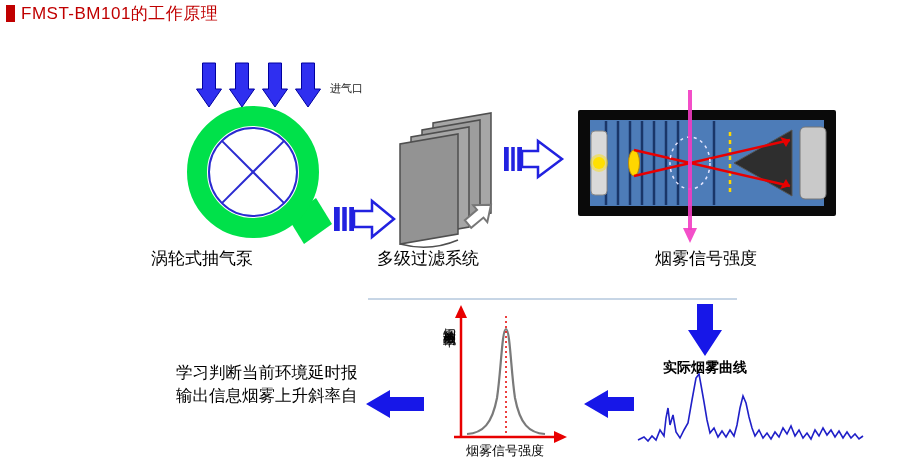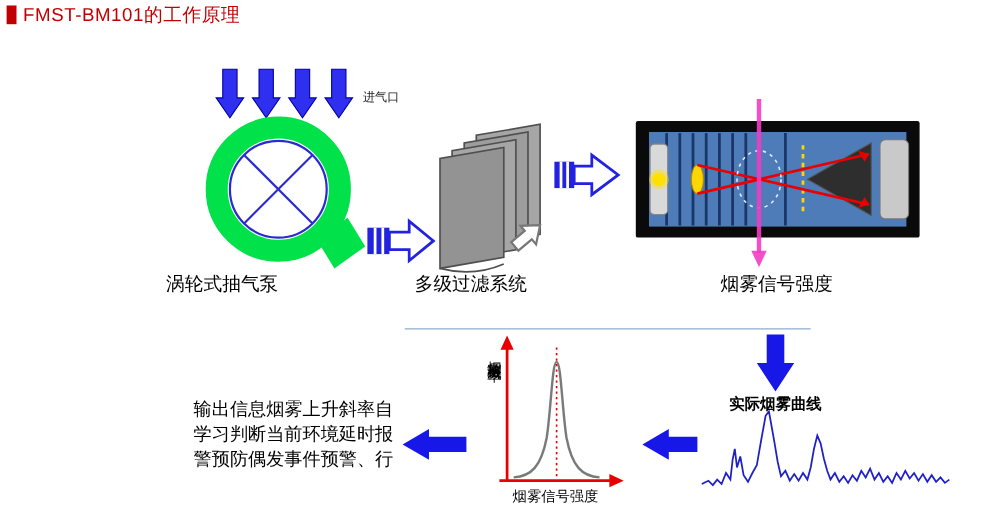--- a/index.html
+++ b/index.html
@@ -124,18 +124,17 @@
 
   <div class="abs" id="air-inlet-label">进气口</div>
   <div class="abs flow-label" id="pump-label">涡轮式抽气泵</div>
   <div class="abs flow-label" id="filter-label">多级过滤系统</div>
   <div class="abs flow-label" id="chamber-label">烟雾信号强度</div>
   <div class="abs" id="curve-label">实际烟雾曲线</div>
   <div class="abs" id="y-axis-label">烟雾检测概率</div>
   <div class="abs" id="x-axis-label">烟雾信号强度</div>
 
   <div class="abs" id="output-text">
+    <div>学习判断当前环境延时报</div>
     <div>输出信息烟雾上升斜率自</div>
-    <div>学习判断当前环境延时报</div>
-    <div>警预防偶发事件预警、行</div>
   </div>
 
 </div>
 
 </body></html>

